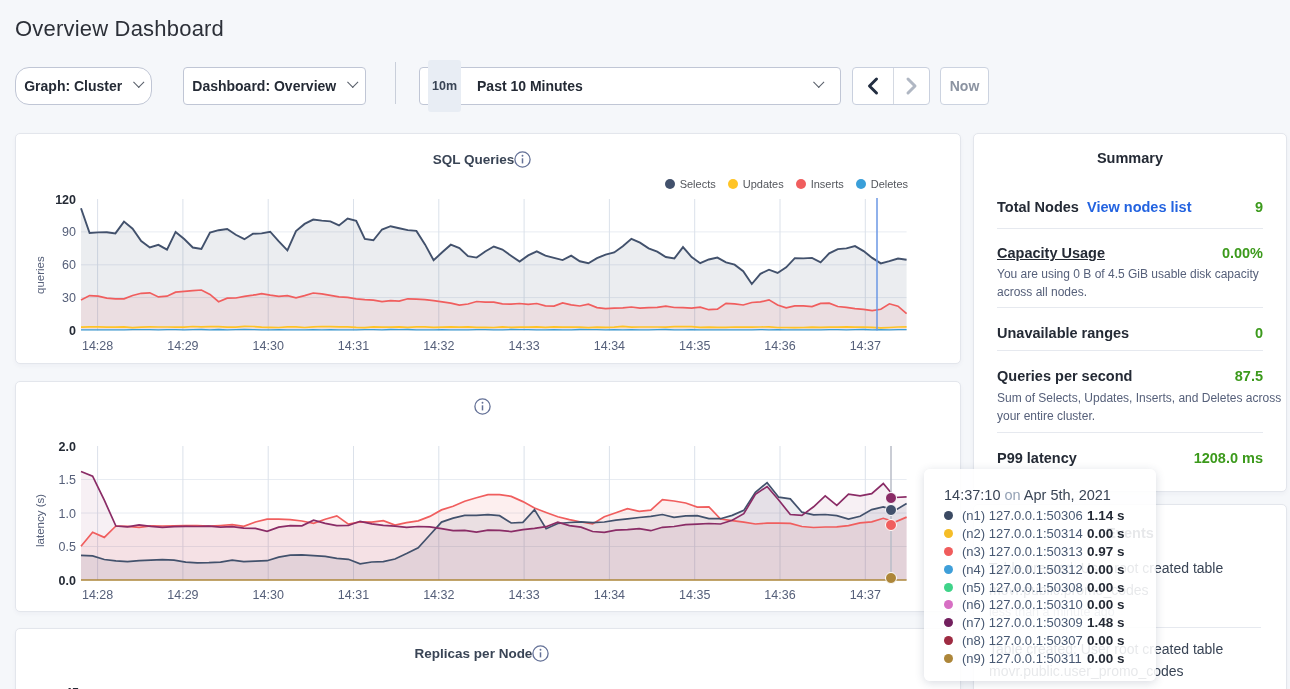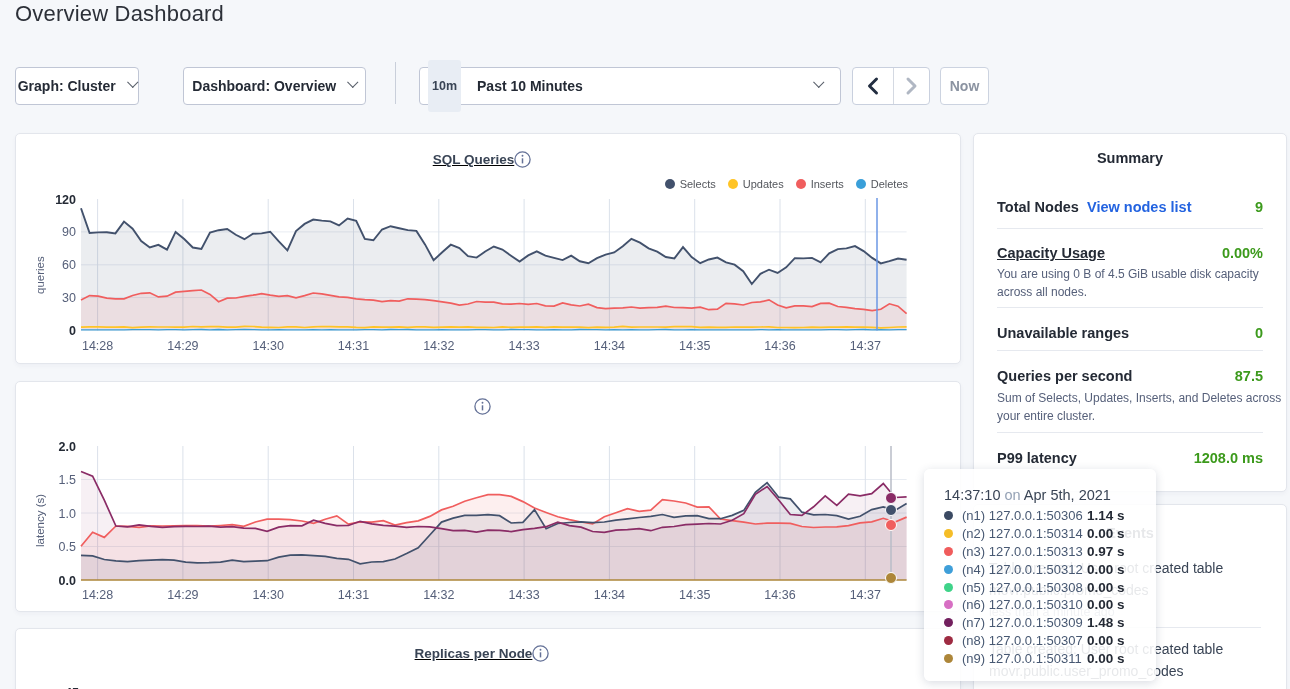--- a/index.html
+++ b/index.html
@@ -1,45 +1,45 @@
 <!DOCTYPE html>
 <html><head><meta charset="utf-8">
 <style>
 * { margin:0; padding:0; box-sizing:border-box; }
 html,body { width:1290px; height:689px; overflow:hidden; }
 body { background:#f5f7fa; font-family:"Liberation Sans", sans-serif; position:relative; }
 .abs { position:absolute; }
-h1 { position:absolute; left:15px; top:1px; font-size:22px; font-weight:400; color:#2c3038; letter-spacing:0.2px; }
+h1 { position:absolute; left:15px; top:16px; font-size:22px; font-weight:400; color:#2c3038; letter-spacing:0.2px; }
 .btn { position:absolute; background:#fff; border:1px solid #c0c6d5; border-radius:4px; height:38px; top:67px;
        display:flex; align-items:center; justify-content:center; font-size:14px; font-weight:bold; color:#242a35; }
 .chev { display:inline-block; width:7.5px; height:7.5px; border-right:1.6px solid #575e69; border-bottom:1.6px solid #575e69;
         transform:rotate(45deg) translate(-2px,-2px); margin-left:13px; margin-top:-3px; }
 .card { position:absolute; background:#fff; border:1px solid #e3e6ec; border-radius:5px; box-shadow:0 2px 4px rgba(44,59,93,0.04); }
 .ctitle { font-size:13.5px; font-weight:bold; color:#394455; }
 .legend { position:absolute; display:flex; gap:12px; font-size:11px; color:#53565c; align-items:center;margin-left:43px; }
-.ctitlerow { position:absolute; left:15px; width:946px; display:flex; align-items:center; justify-content:center; padding-right:12px;text-decoration:underline; }
+.ctitlerow { position:absolute; left:15px; width:946px; display:flex; align-items:center; justify-content:center; padding-right:12px; }
 .ldot { display:inline-block; width:10px; height:10px; border-radius:50%; margin-right:5px; vertical-align:-1px; }
 .rot { position:absolute; transform:rotate(-90deg); transform-origin:center; font-size:11.5px; color:#56607a; }
 .srow { position:absolute; left:997px; width:266px; font-size:14.5px; font-weight:bold; color:#242a35; }
 .srow .v { position:absolute; right:0; top:0; color:#3c9a1c; }
 .sdesc { position:absolute; left:997px; width:286px; font-size:12px; color:#56607a; line-height:18px; font-weight:normal; }
 .sdiv { position:absolute; left:997px; width:266px; border-top:1px solid #e6e9ef; }
 .tooltip { position:absolute; left:924px; top:469px; width:232px; height:212px; background:rgba(255,255,255,0.88);
            border-radius:6px; box-shadow:0 2px 10px rgba(44,59,93,0.18); padding:18px 0 0 20px; }
 .thead { font-size:14.5px; color:#394455; margin-bottom:5px; }
 .thead .on { color:#94a1b5; }
 .trow { position:relative; height:17.9px; font-size:13px; color:#475872; }
 .tdot { display:inline-block; width:9px; height:9px; border-radius:50%; margin-right:9px; vertical-align:0px; }
 .tval { position:absolute; left:143px; font-weight:bold; color:#242a35; font-size:13.5px; }
 svg text { font-family:"Liberation Sans", sans-serif; }
 </style></head>
 <body>
 <h1>Overview Dashboard</h1>
 
-<div class="btn" style="left:15px; width:124px;">Graph:&nbsp;Cluster<span class="chev"></span></div>
+<div class="btn" style="left:15px; width:137px;border-radius:14px;">Graph:&nbsp;Cluster<span class="chev"></span></div>
 <div class="btn" style="left:183px; width:183px;text-align:right;">Dashboard:&nbsp;Overview<span class="chev"></span></div>
 <div class="abs" style="left:395px; top:62px; height:42px; border-left:1px solid #c9cfda;"></div>
 <div class="btn" style="left:419px; width:422px; justify-content:flex-start; padding-left:8px;">
   <span style="background:#e8edf4; border-radius:3px; font-size:12.5px; font-weight:bold; color:#394455; padding:19px 4px;">10m</span>
   <span style="margin-left:16px;">Past 10 Minutes</span>
   <span class="chev" style="position:absolute; right:18px;"></span>
 </div>
 <div class="abs" style="left:852px; top:67px; width:78px; height:38px; background:#fff; border:1px solid #c9d0de; border-radius:4px;">
   <div class="abs" style="left:40px; top:0; height:36px; border-left:1px solid #d4d9e2;"></div>
   <svg class="abs" style="left:0; top:0;" width="80" height="36">

